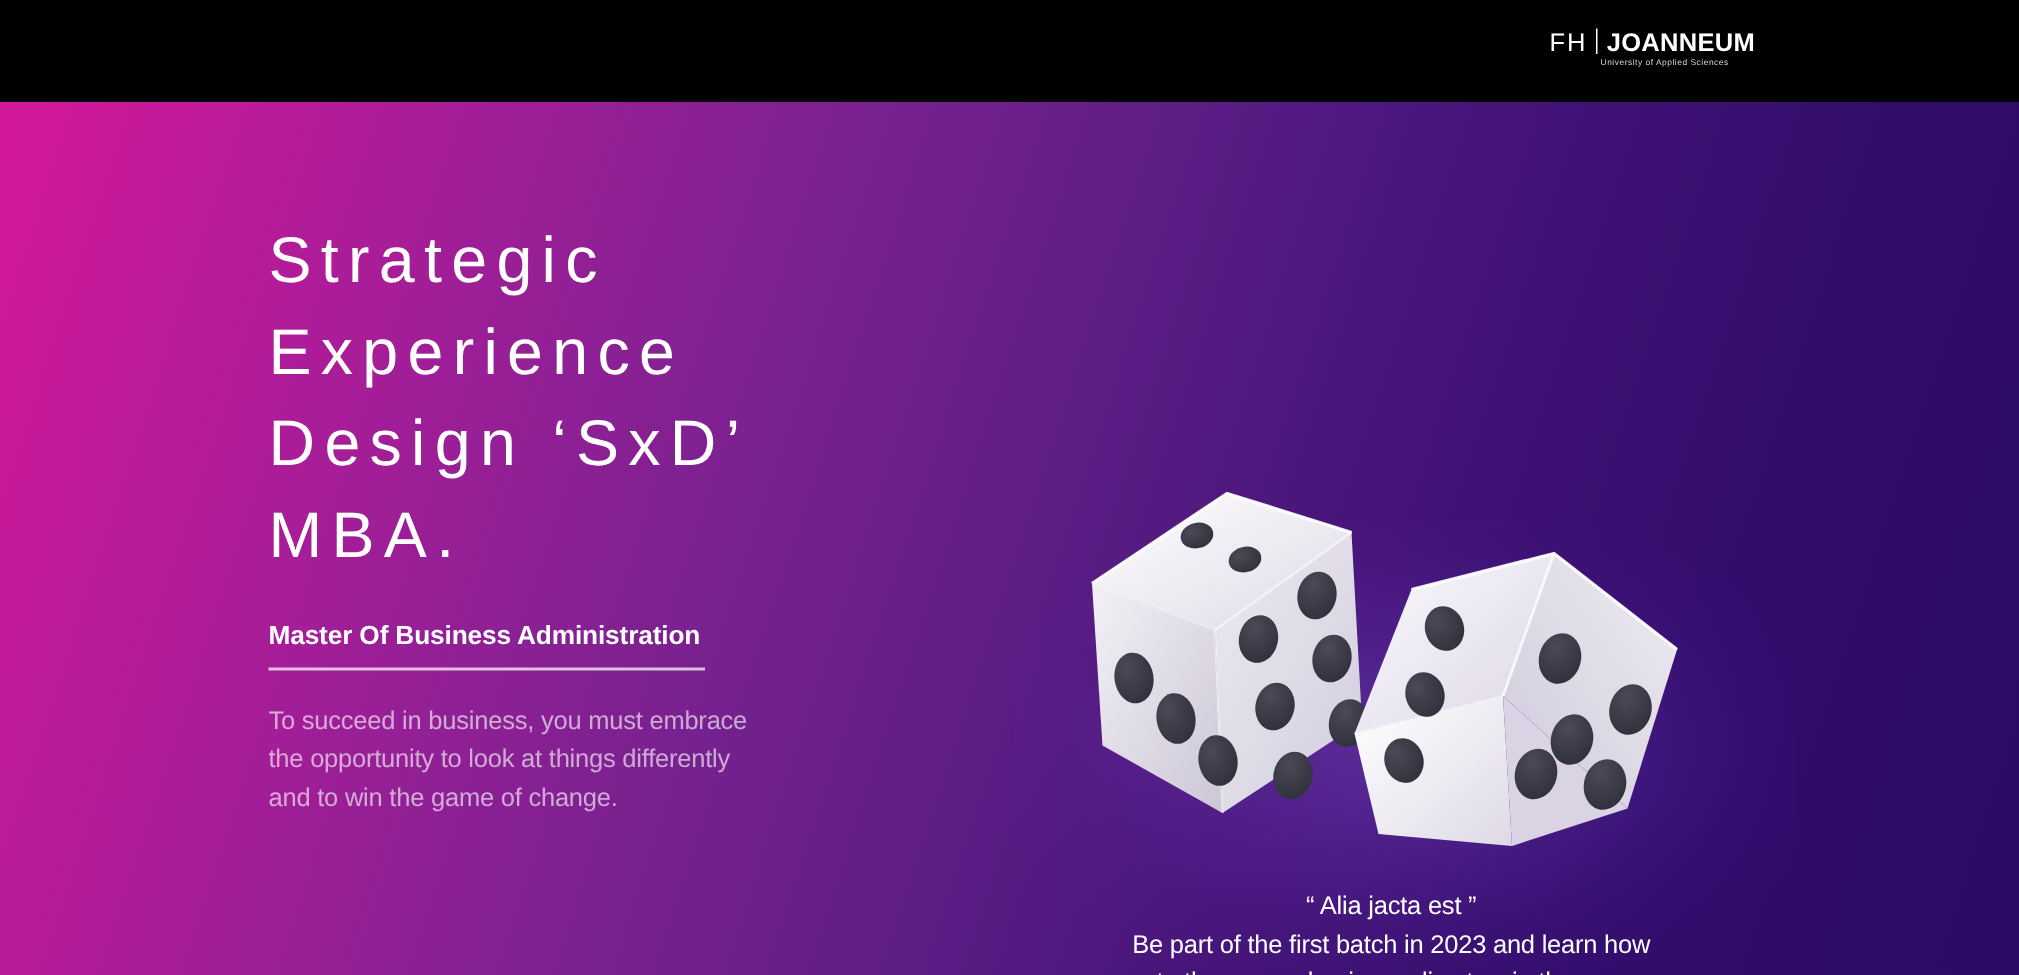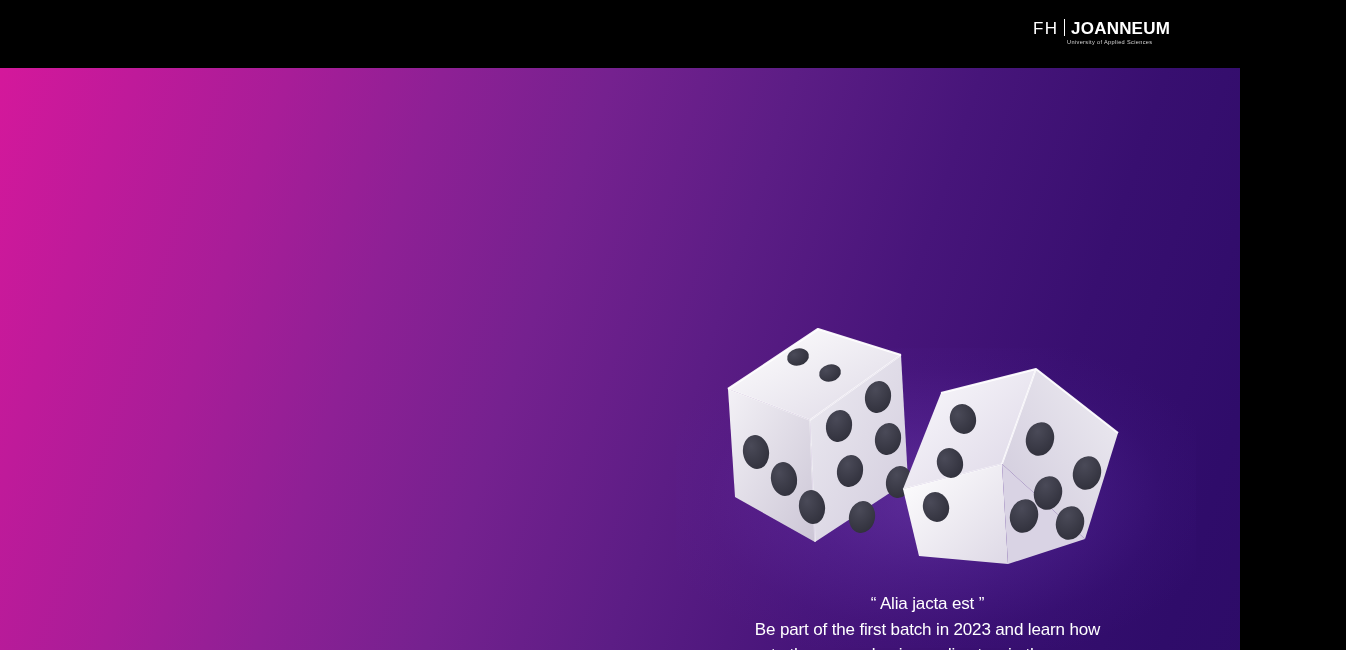--- a/index.html
+++ b/index.html
@@ -6,21 +6,21 @@
 
   html, body {
     width:1346px; height:650px;
     overflow:hidden;
     background:#000;
     font-family:"Liberation Sans", sans-serif;
   }
 
   .page {
     position:relative;
-    width:1240px; height:650px;
+    width:1346px; height:650px;
     overflow:hidden;
     text-decoration:underline;
   }
 
   
   .topbar {
     position:absolute; left:0; top:0;
     width:1346px; height:68px;
     background:#000000;
     z-index:5;
@@ -173,20 +173,31 @@
         <span class="logo-joanneum">JOANNEUM</span>
       </div>
       <div class="logo-sub">University of Applied Sciences</div>
     </div>
   </div>
 
   <div class="hero">
 
     <div class="dice-glow"></div>
 
+    <div class="left-col">
+      <h1 class="headline">Strategic
+Experience
+Design ‘SxD’
+MBA.</h1>
+      <div class="subhead">Master Of Business Administration</div>
+      <div class="rule"></div>
+      <p class="blurb">To succeed in business, you must embrace
+the opportunity to look at things differently
+and to win the game of change.</p>
+    </div>
 
     <div class="right-col">
 
       <div class="dice-wrap">
         <svg class="dice-svg" viewBox="0 0 420 265">
           <defs>
             <linearGradient id="fTop" x1="0" y1="0" x2="1" y2="1">
               <stop offset="0" stop-color="#ffffff"></stop>
               <stop offset="1" stop-color="#ded9e6"></stop>
             </linearGradient>

